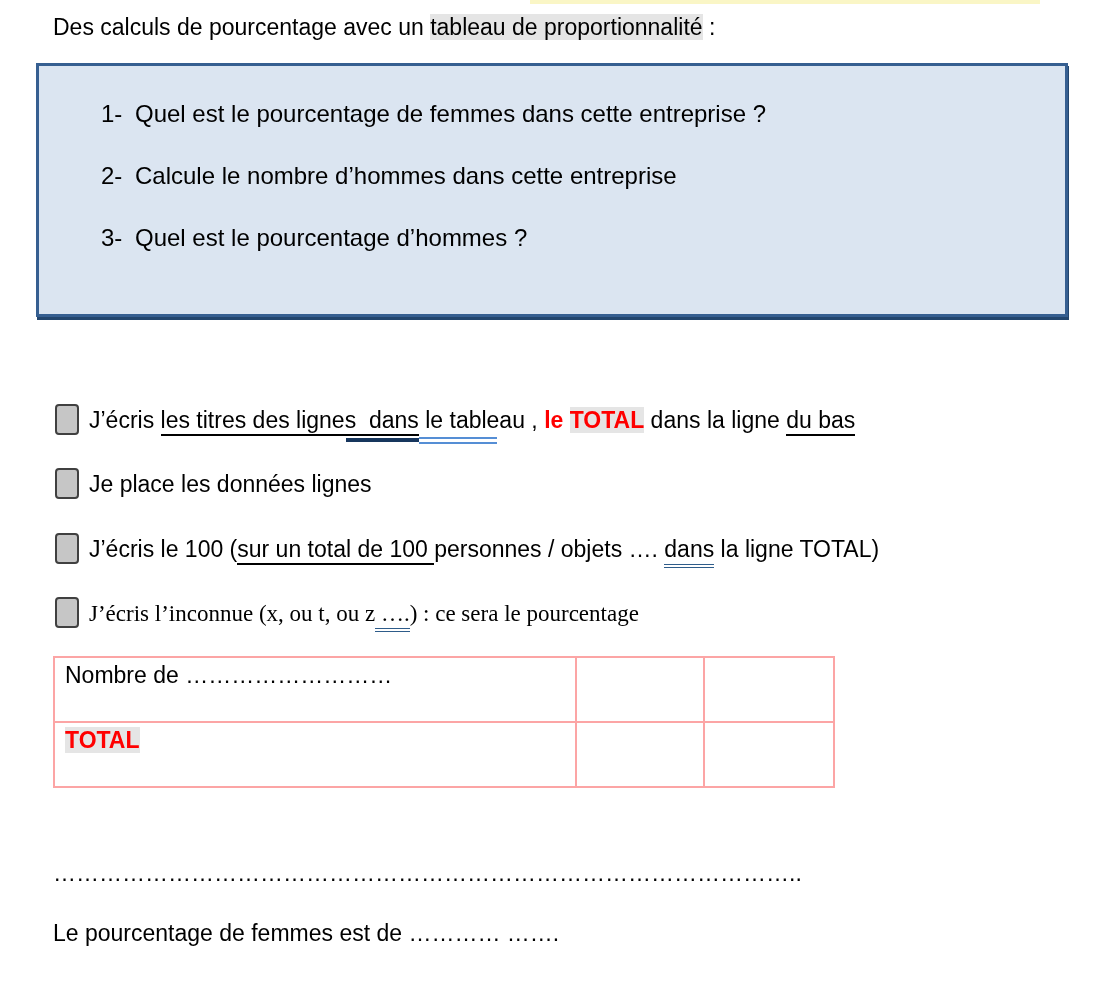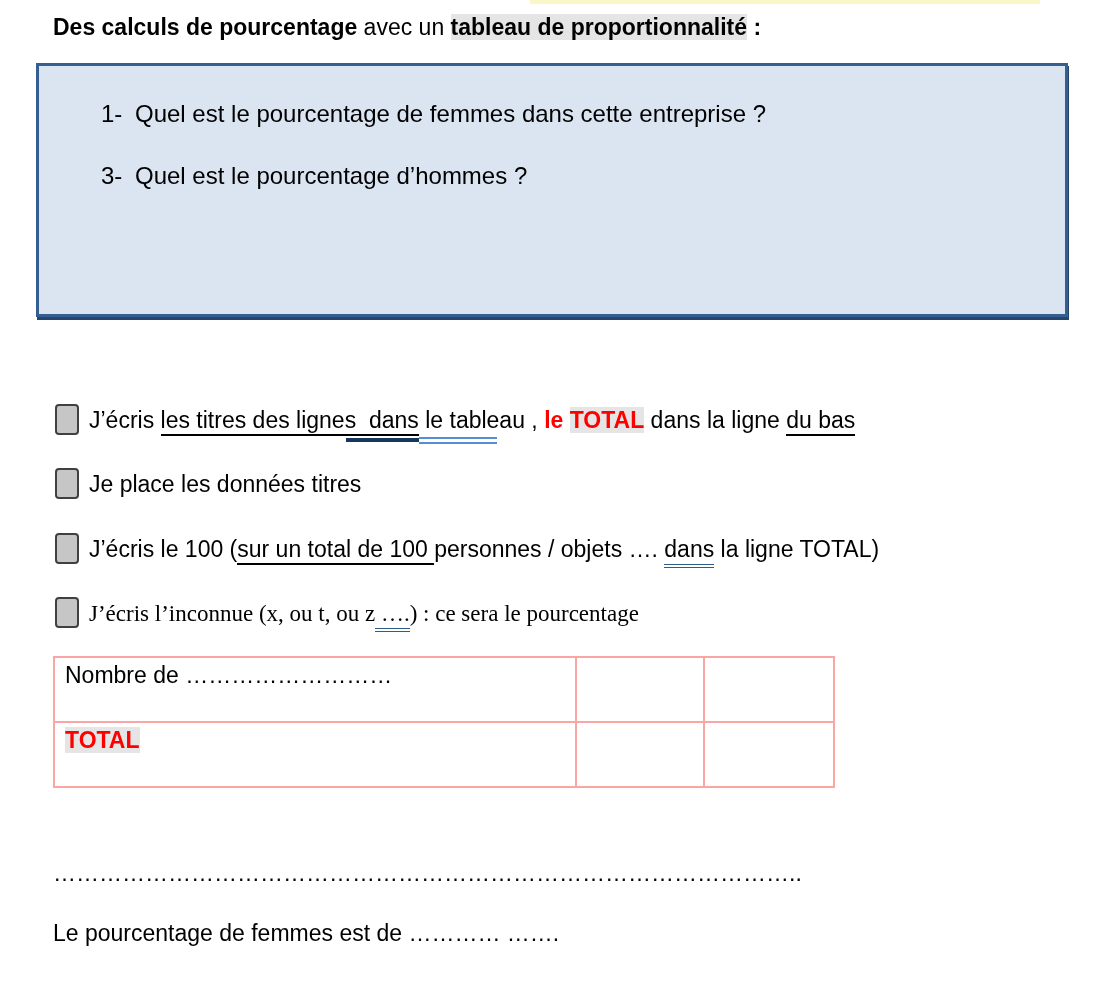--- a/index.html
+++ b/index.html
@@ -5,21 +5,21 @@
 <style>
   html,body { margin:0; padding:0; background:#ffffff; }
   body { width:1100px; height:983px; font-family:"Liberation Sans", sans-serif; color:#000; }
   .page { position:relative; width:1100px; height:983px; overflow:hidden; background:#fff; }
 
   
   .top-strip { position:absolute; left:530px; top:0; width:510px; height:4px; background:#faf6c6; }
 
   
   .title { position:absolute; left:53px; top:14px; font-size:23px; font-weight:normal; margin:0; white-space:pre; }
-  .bold { font-weight:bold; }
+  .bold { font-weight:normal; }
   .yhl { background:#e5e5e5; }
 
   
   .problem-box { position:absolute; left:36px; top:63px; width:1026px; height:248px;
                  background:#dbe5f1; border:3px solid #365f91; box-shadow:1px 3px 0 #23466e;
                  font-size:24px; }
   .box-intro { margin:16px 0 0 16px; white-space:pre; }
   .question { margin:34px 0 0 62px; white-space:pre; }
   .qnum { display:inline-block; width:34px; }
 
@@ -51,28 +51,29 @@
 
 <div class="page">
 
   <div class="top-strip"></div>
 
   <h1 class="title"><span class="bold">Des calculs de pourcentage</span><span> avec un </span><span class="bold yhl">tableau de proportionnalité</span><span class="bold"> :</span></h1>
 
   <div class="problem-box">
 
     <div class="question"><span class="qnum">1-</span><span>Quel est le pourcentage de femmes dans cette entreprise ?</span></div>
+    <div class="question"><span class="qnum">2-</span><span>Calcule le nombre d’hommes dans cette entreprise</span></div>
     <div class="question"><span class="qnum">3-</span><span>Quel est le pourcentage d’hommes ?</span></div>
   </div>
 
   <div class="check-item ci-1"><span class="checkbox"></span><span>J’écris </span><span class="u">les titres des lignes  dans</span><span> le tableau , </span><span class="red">le </span><span class="red yhl">TOTAL</span><span> dans la ligne </span><span class="u">du bas</span></div>
   <div class="accent-navy"></div>
   <div class="accent-blue"></div>
 
-  <div class="check-item ci-2"><span class="checkbox"></span><span>Je place les données titres</span></div>
+  <div class="check-item ci-2"><span class="checkbox"></span><span>Je place les données lignes</span></div>
 
   <div class="check-item ci-3"><span class="checkbox"></span><span>J’écris le 100 (</span><span class="u">sur un total de 100 </span><span>personnes / objets …. </span><span class="dblu">dans</span><span> la ligne TOTAL)</span></div>
 
   <div class="check-item ci-4"><span class="checkbox"></span><span>J’écris l’inconnue (x, ou t, ou z</span><span class="dblu"> ….</span><span>) : ce sera le pourcentage</span></div>
 
   <table class="ws-table">
     <tbody>
         <tr>
       <td class="col-label"><span>Nombre de ………………………</span></td>
       <td class="col-b"></td>

